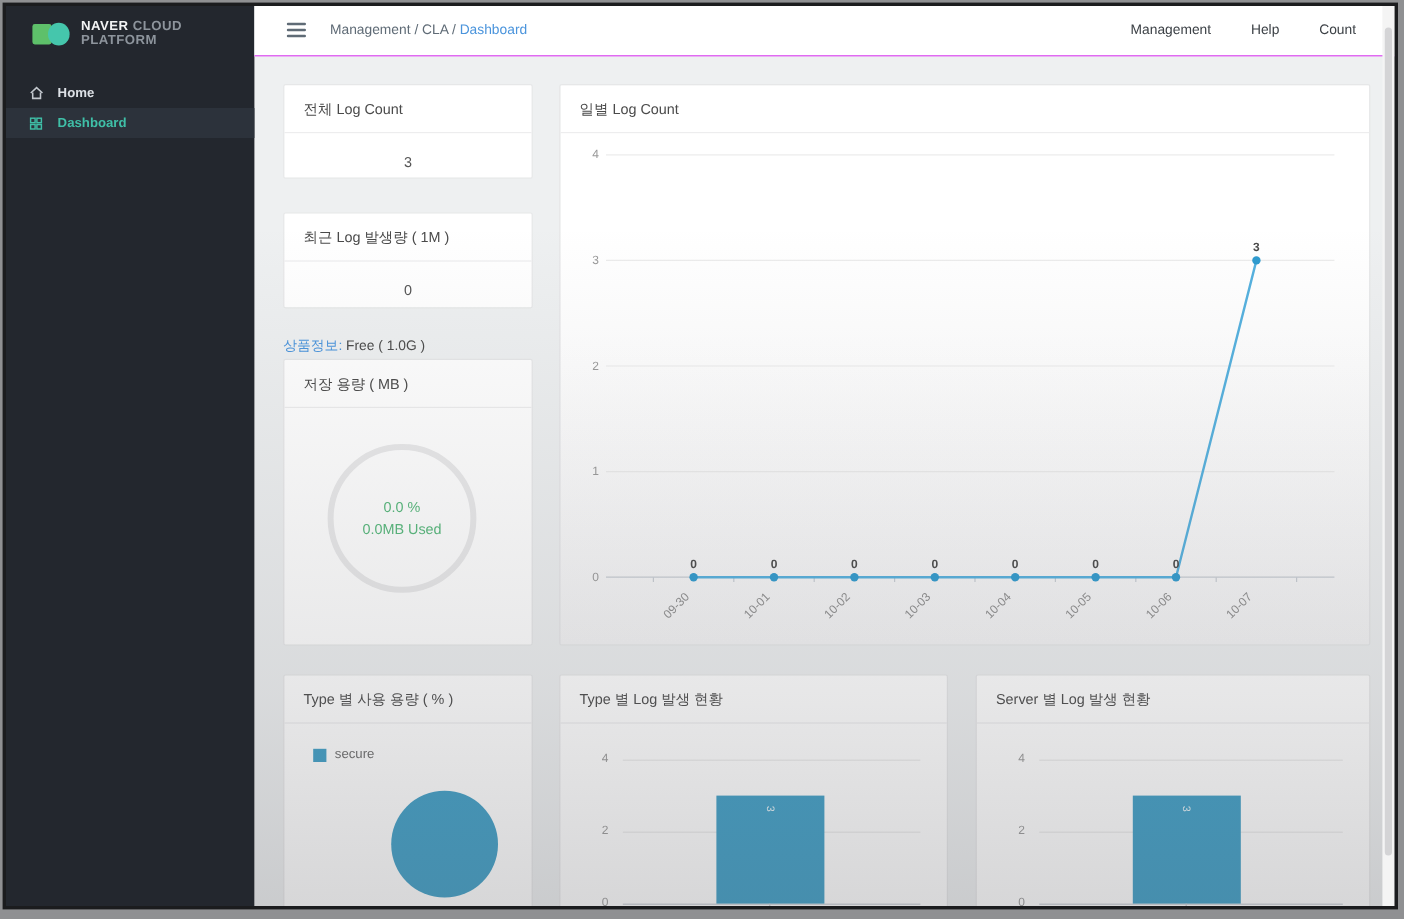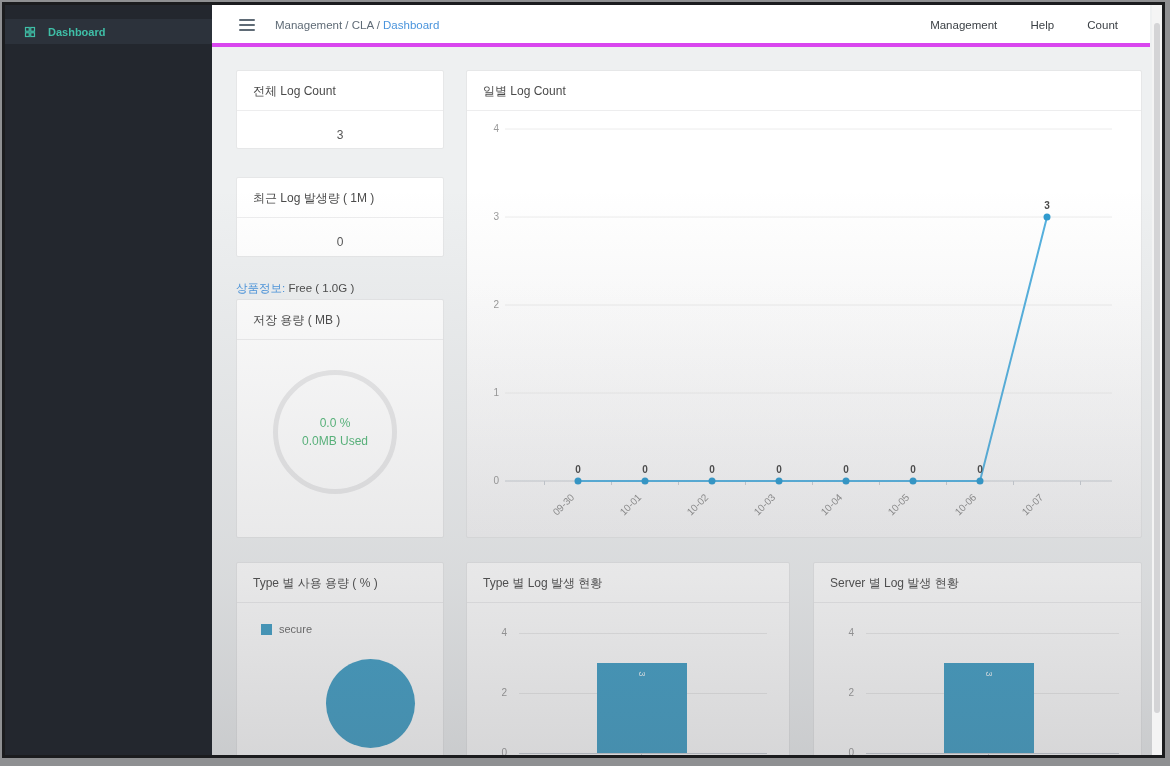--- a/index.html
+++ b/index.html
@@ -20,22 +20,22 @@
   .menu { margin-top:14px; }
   .menu-item { display:flex; align-items:center; height:25px; padding-left:18px;
     color:#dde1e6; font-size:11px; font-weight:bold; cursor:pointer; }
   .menu-item .mi-icon { width:14px; height:14px; margin-right:11px; display:flex;
     align-items:center; justify-content:center; }
   .menu-item .mi-icon svg { stroke:#c3c8ce; }
   .menu-item.active { background:#2c323b; color:#3fbfa7; }
   .menu-item.active .mi-icon svg { stroke:#3fbfa7; }
 
   
-  .topbar { position:absolute; left:207px; top:0; right:12px; height:42px; background:#ffffff;
-    border-bottom:4px solid #d946ef;text-align:right; }
+  .topbar { position:absolute; left:207px; top:0; right:0; height:42px; background:#ffffff;
+    border-bottom:1px solid #d946ef;text-align:right; }
   .hamburger { position:absolute; left:27px; top:14px; width:16px; cursor:pointer; }
   .hamburger div { height:2px; background:#5f6b76; margin-bottom:3px; border-radius:1px; }
   .breadcrumb { position:absolute; left:63px; top:14px; font-size:11.5px; color:#5f6b76; }
   .breadcrumb .current { color:#4a94dc; }
   .top-links { position:absolute; right:32px; top:14px; font-size:11.5px; color:#3c4146; }
   .top-links span { margin-left:30px; cursor:pointer; }
 
   
   .card { position:absolute; background:#ffffff; border:1px solid #e6e7e8; border-radius:2px; }
   .card-title { font-size:12px; color:#4a4a4a; padding:12px 16px 10px 16px;
@@ -81,21 +81,38 @@
   .scrollbar { position:absolute; right:0; top:0; width:10px; height:100%; background:#f4f4f4; }
   .scroll-thumb { position:absolute; left:2px; top:18px; width:6px; height:690px;
     background:#d4d4d6; border-radius:3px; }
 </style>
 </head>
 <body>
 
 <div class="screen">
 
   <div class="sidebar">
+    <div class="logo">
+      <div class="logo-square"></div>
+      <div class="logo-circle"></div>
+      <div class="logo-text">
+        <b>NAVER</b>
+        <span>CLOUD PLATFORM</span>
+      </div>
+    </div>
     <div class="menu">
+      <div class="menu-item">
+        <span class="mi-icon">
+          <svg width="13" height="13" viewBox="0 0 16 16" fill="none" stroke-width="1.6">
+            <path d="M2 8 L8 2.5 L14 8"></path>
+              <path d="M4 7.5 V13.5 H12 V7.5"></path>
+            </svg>
+        </span>
+        <span>Home</span>
+      </div>
       <div class="menu-item active">
         <span class="mi-icon">
           <svg width="12" height="12" viewBox="0 0 16 16" fill="none" stroke-width="1.6">
             <rect x="2" y="2" width="5" height="5"></rect>
               <rect x="9" y="2" width="5" height="5"></rect>
             <rect x="2" y="9" width="5" height="5"></rect>
               <rect x="9" y="9" width="5" height="5"></rect>
             </svg>
         </span>
         <span>Dashboard</span>

